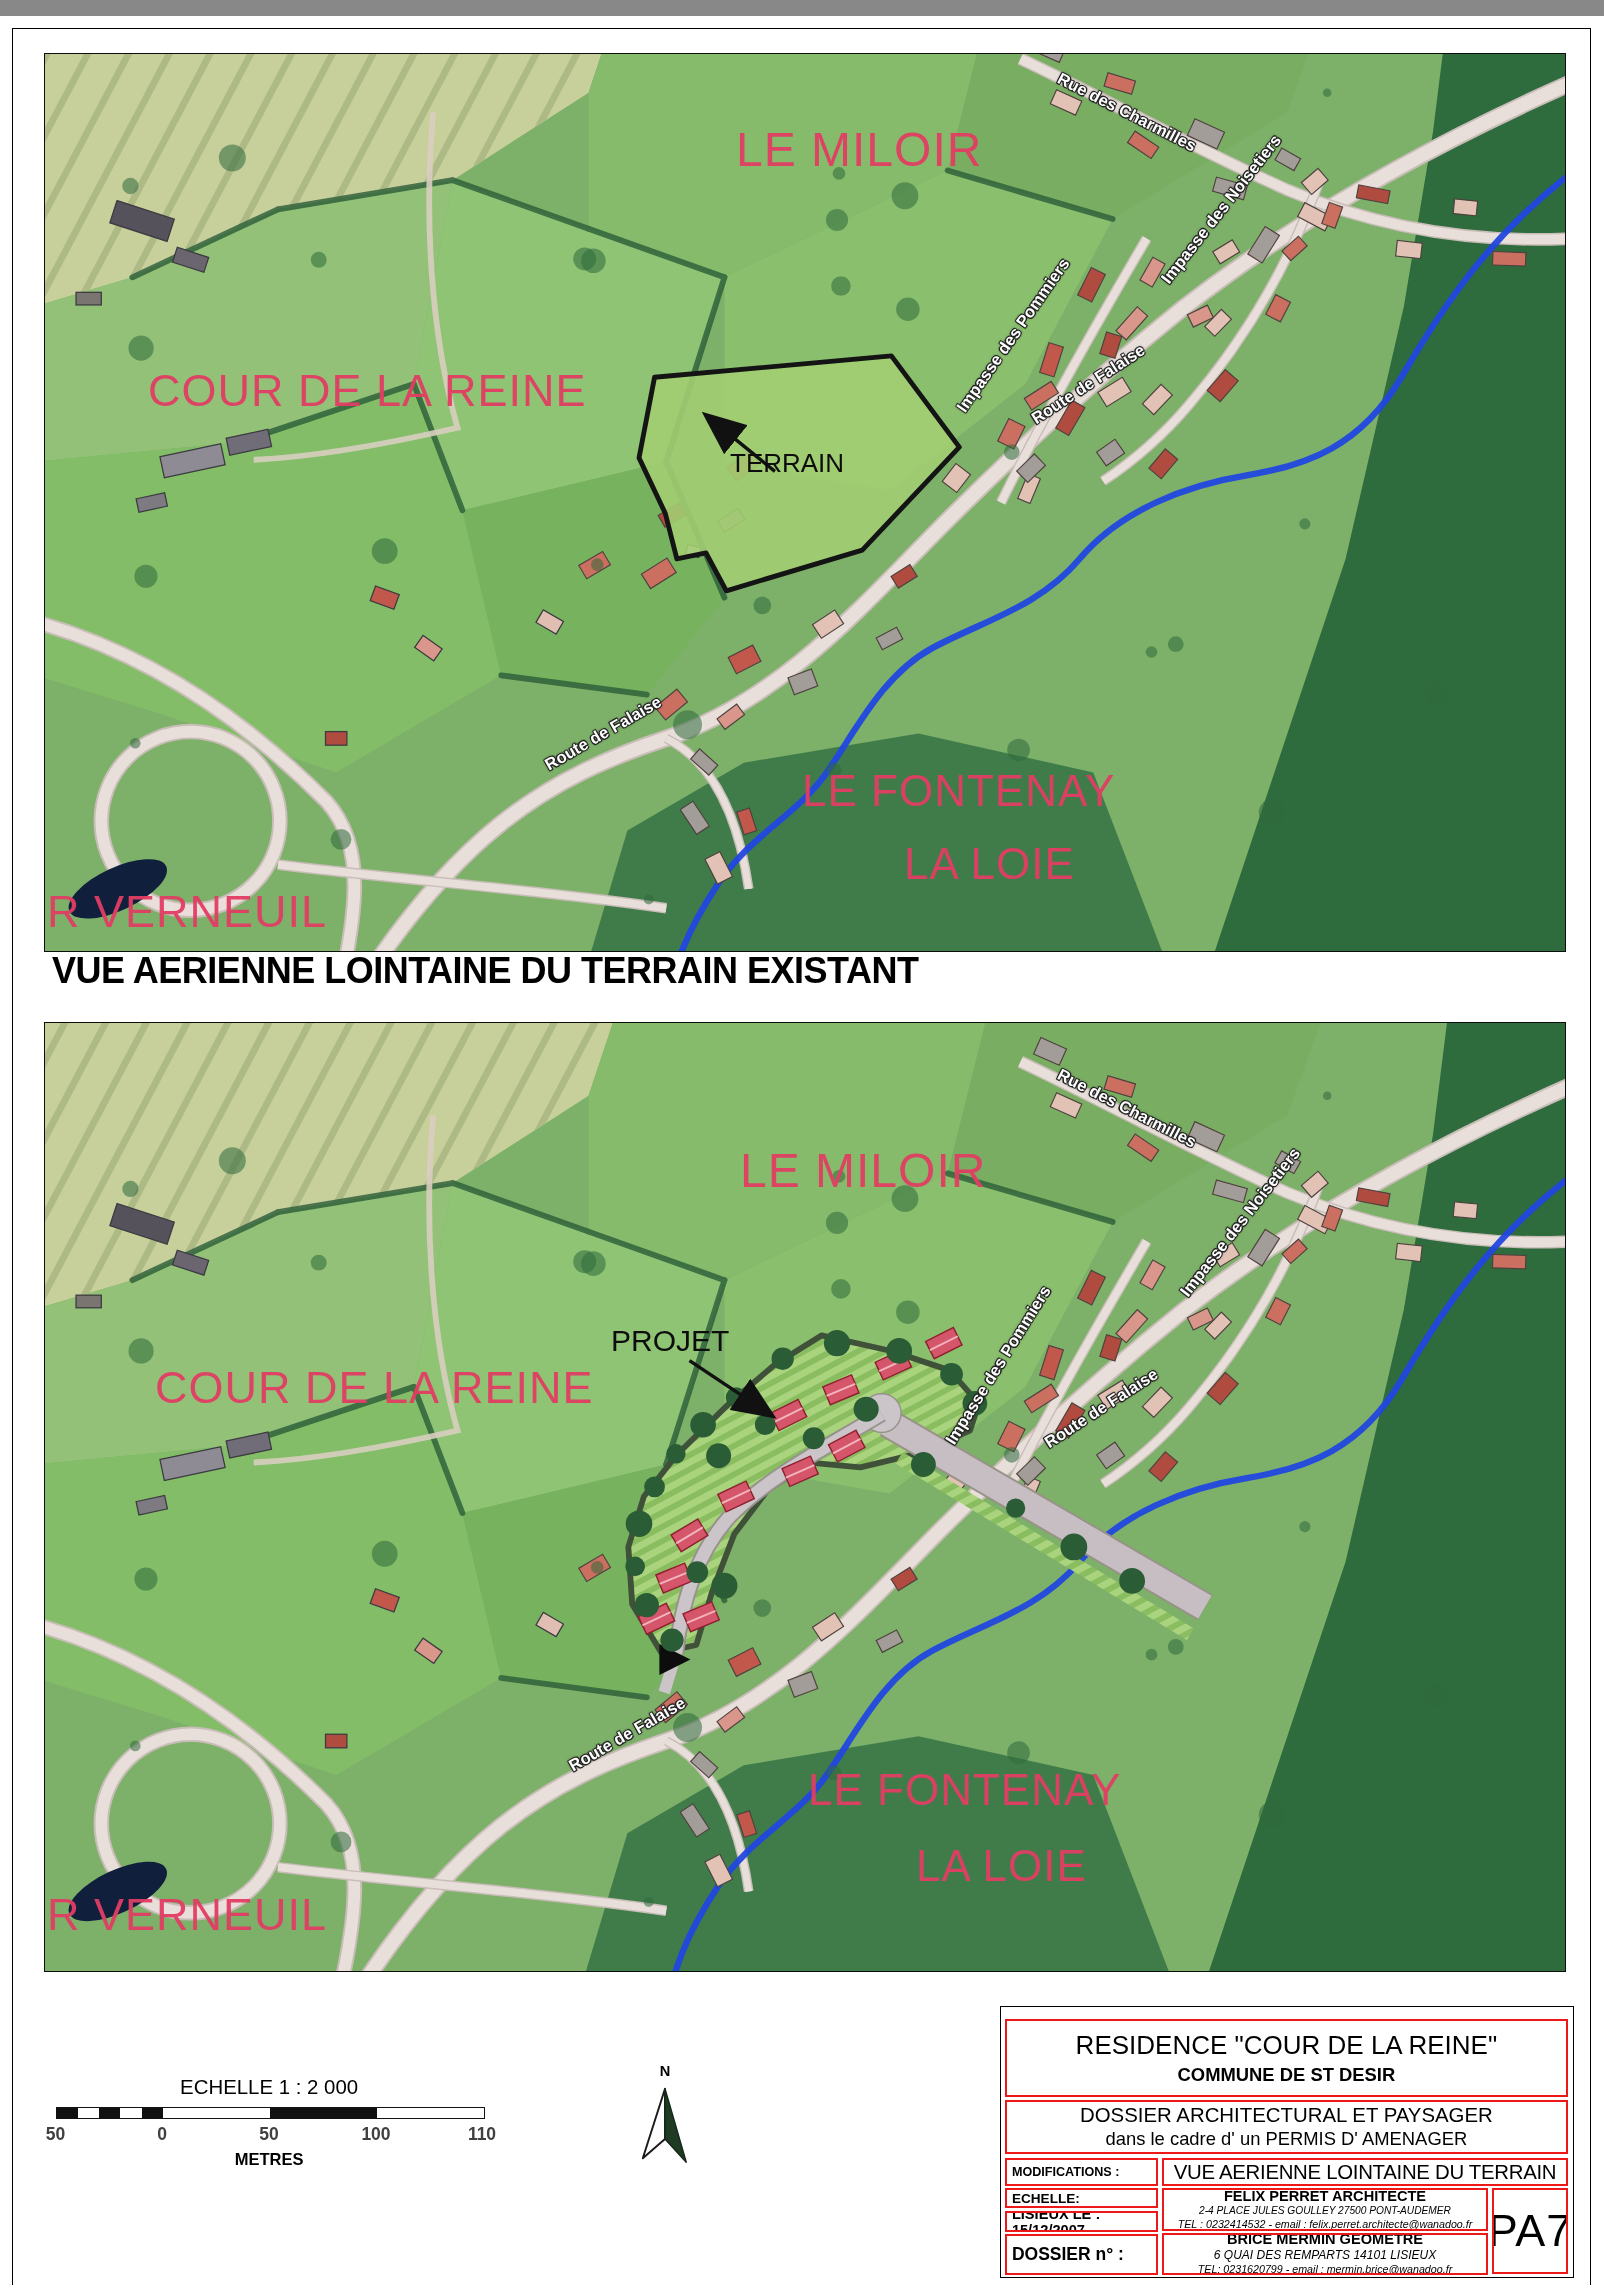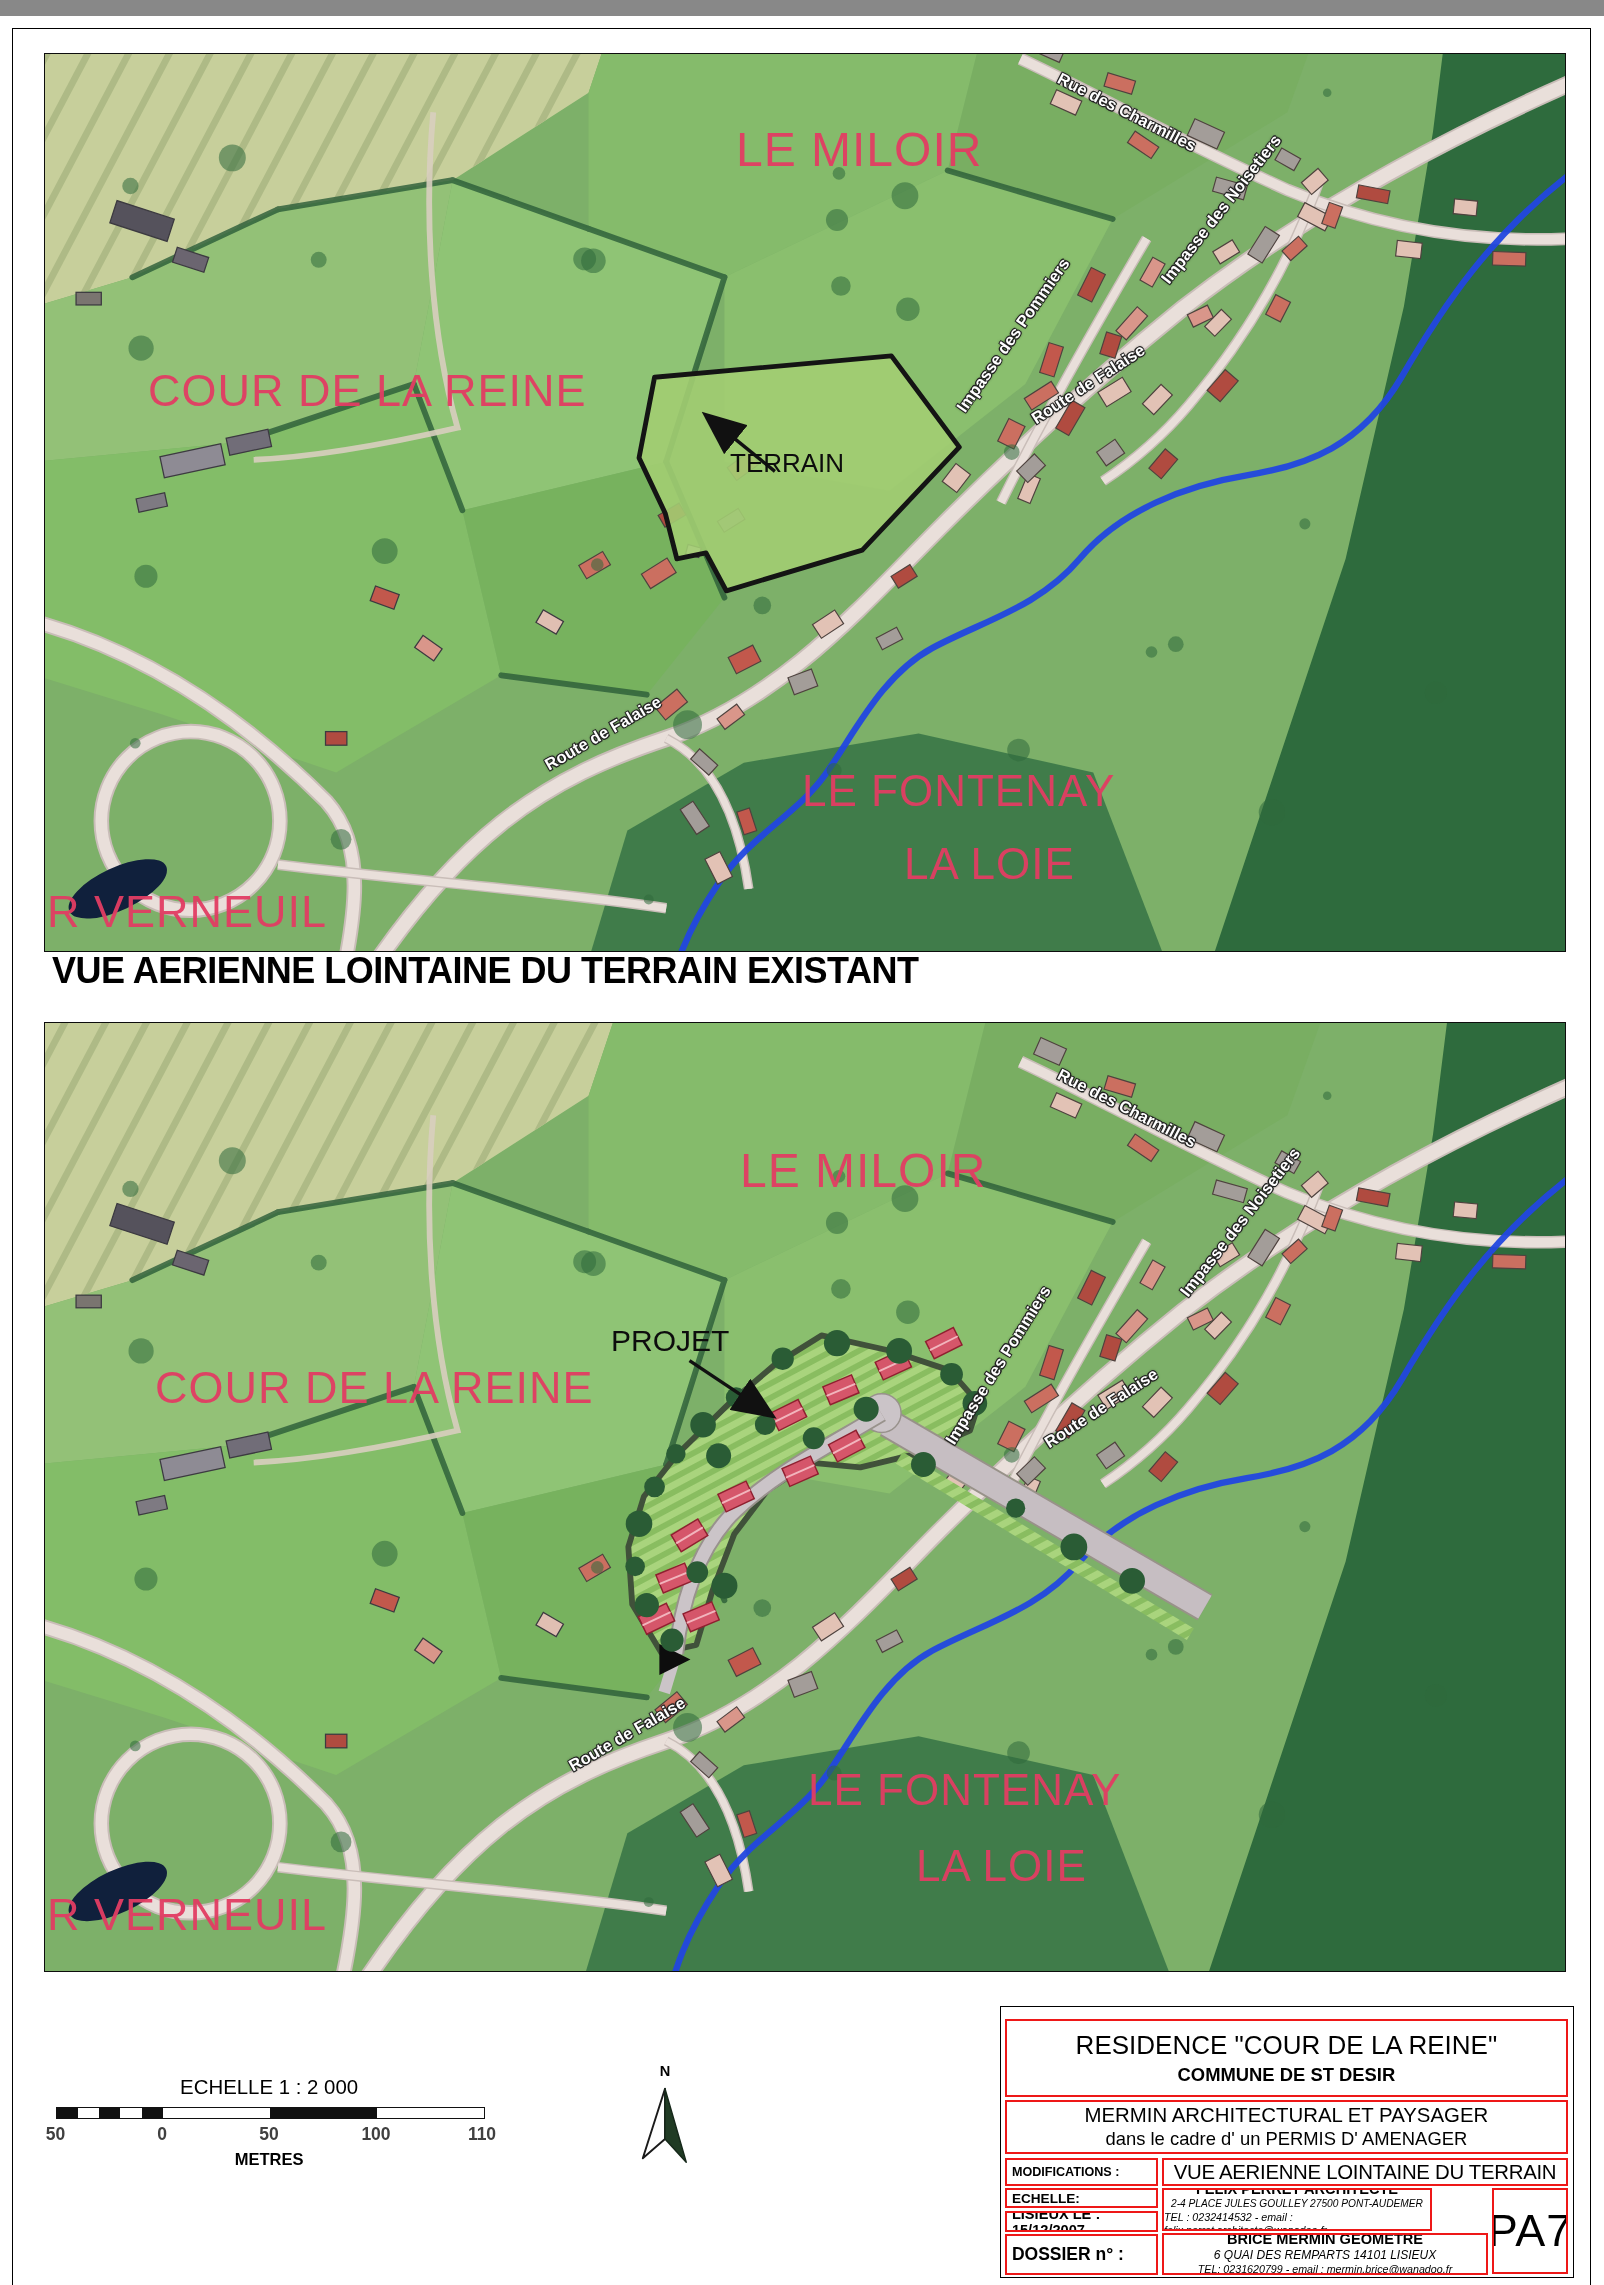--- a/index.html
+++ b/index.html
@@ -783,39 +783,39 @@
       <polygon points="30,6 30,58 52,82" fill="#203b24" stroke="#16281a" stroke-width="1.5" stroke-linejoin="round"></polygon>
     </svg>
   </div>
 
   <div id="titleblock">
     <div class="tb-cell" style="left:3.9px;top:11.6px;width:563px;height:78px;">
       <div class="tb-residence">RESIDENCE "COUR DE LA REINE"</div>
       <div class="tb-commune">COMMUNE DE  ST DESIR</div>
     </div>
     <div class="tb-cell" style="left:3.9px;top:93px;width:563px;height:54px;">
-      <div class="tb-dossier1">MERMIN ARCHITECTURAL ET PAYSAGER</div>
+      <div class="tb-dossier1">DOSSIER ARCHITECTURAL ET PAYSAGER</div>
       <div class="tb-dossier2">dans le cadre d' un PERMIS D' AMENAGER</div>
     </div>
     <div class="tb-cell tb-left" style="left:3.9px;top:151px;width:153px;height:28px;">
       <div class="tb-small">MODIFICATIONS :</div>
     </div>
     <div class="tb-cell" style="left:161px;top:151px;width:406px;height:28px;">
       <div class="tb-sheet-title">VUE AERIENNE LOINTAINE DU TERRAIN</div>
     </div>
     <div class="tb-cell tb-left" style="left:3.9px;top:181px;width:153px;height:20.4px;">
       <div class="tb-small" style="font-size:13.6px;">ECHELLE:</div>
     </div>
     <div class="tb-cell tb-left" style="left:3.9px;top:204px;width:153px;height:21.3px;">
       <div class="tb-small" style="font-size:14.6px;">LISIEUX LE :  15/12/2007</div>
     </div>
     <div class="tb-cell tb-left" style="left:3.9px;top:227px;width:153px;height:41px;">
       <div class="tb-small" style="font-size:17.5px;">DOSSIER n° :</div>
     </div>
-    <div class="tb-cell" style="left:161px;top:181px;width:270px;height:43px;">
+    <div class="tb-cell" style="left:161px;top:181px;width:326px;height:43px;">
       <div class="tb-name">FELIX PERRET ARCHITECTE</div>
       <div class="tb-addr">2-4 PLACE JULES GOULLEY 27500 PONT-AUDEMER</div>
       <div class="tb-tel">TEL : 0232414532 - email : felix.perret.architecte@wanadoo.fr</div>
     </div>
     <div class="tb-cell" style="left:161px;top:226px;width:326px;height:42px;">
       <div class="tb-name">BRICE MERMIN GEOMETRE</div>
       <div class="tb-addr" style="font-size:12px;">6 QUAI DES REMPARTS  14101 LISIEUX</div>
       <div class="tb-tel">TEL: 0231620799 - email : mermin.brice@wanadoo.fr</div>
     </div>
     <div class="tb-cell" style="left:491px;top:181px;width:76px;height:86px;">

